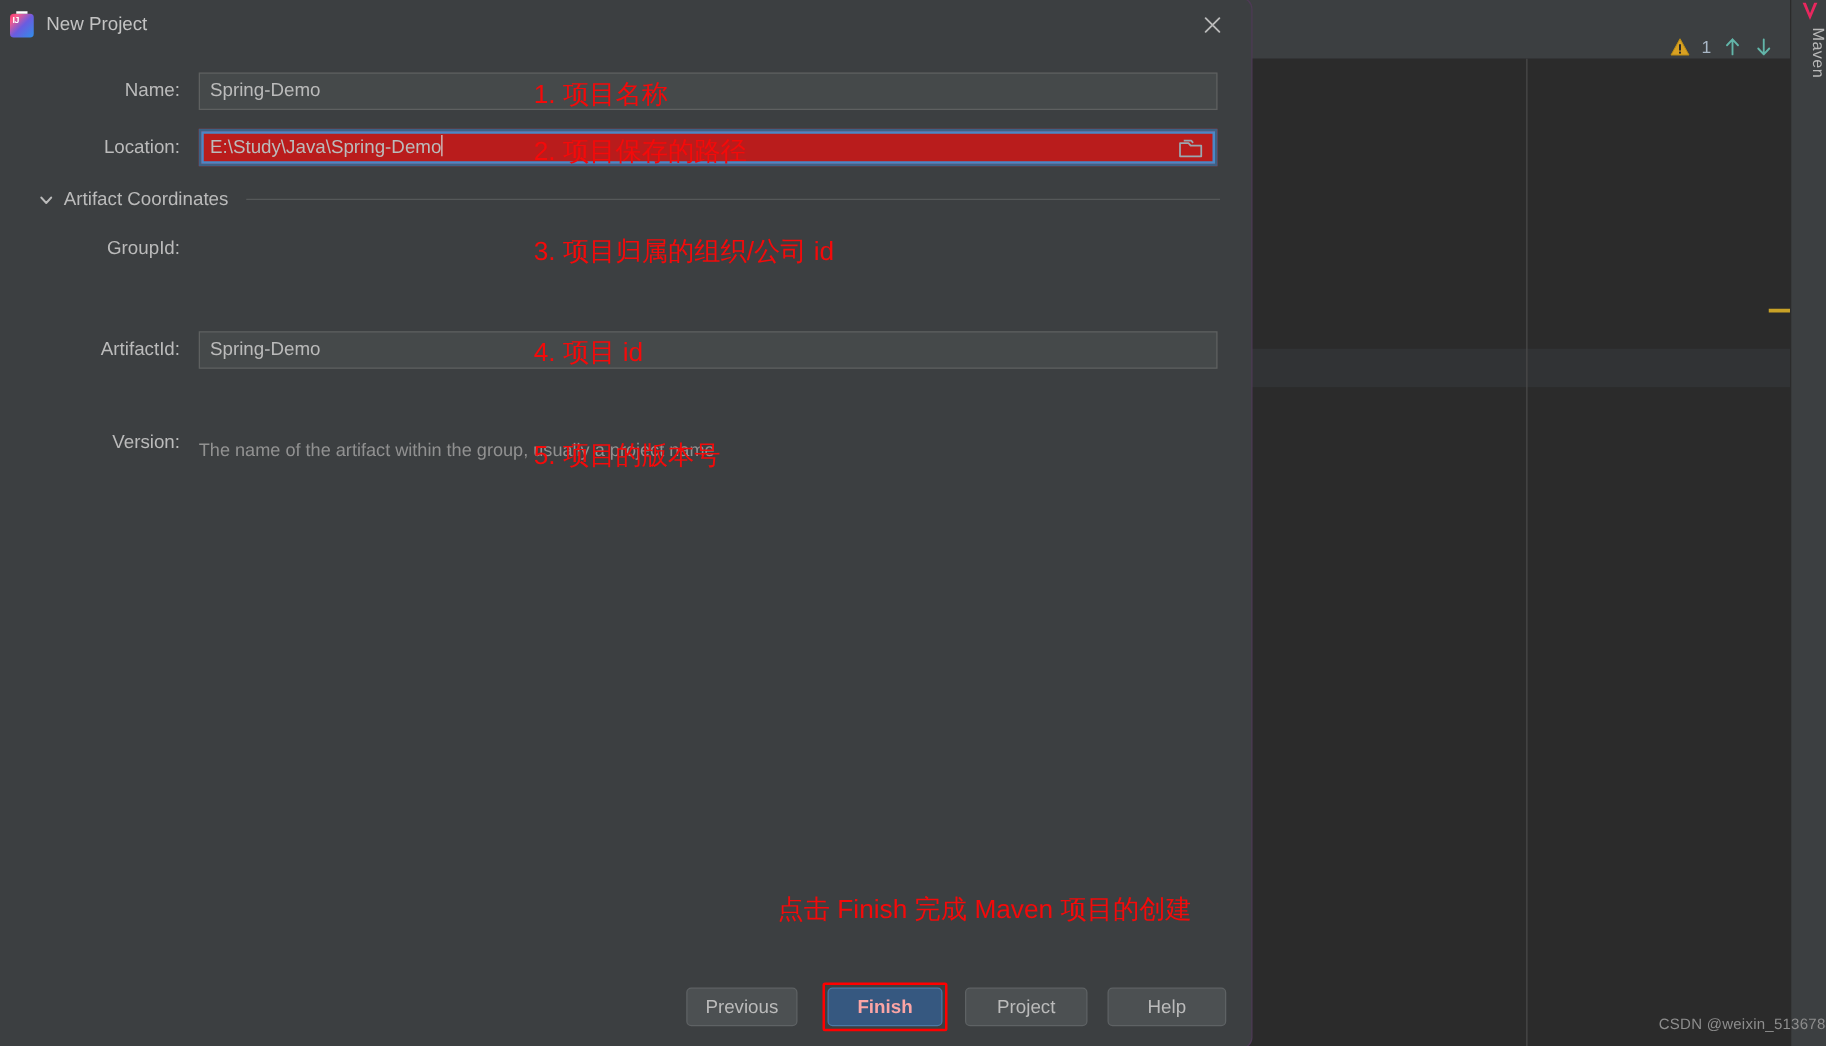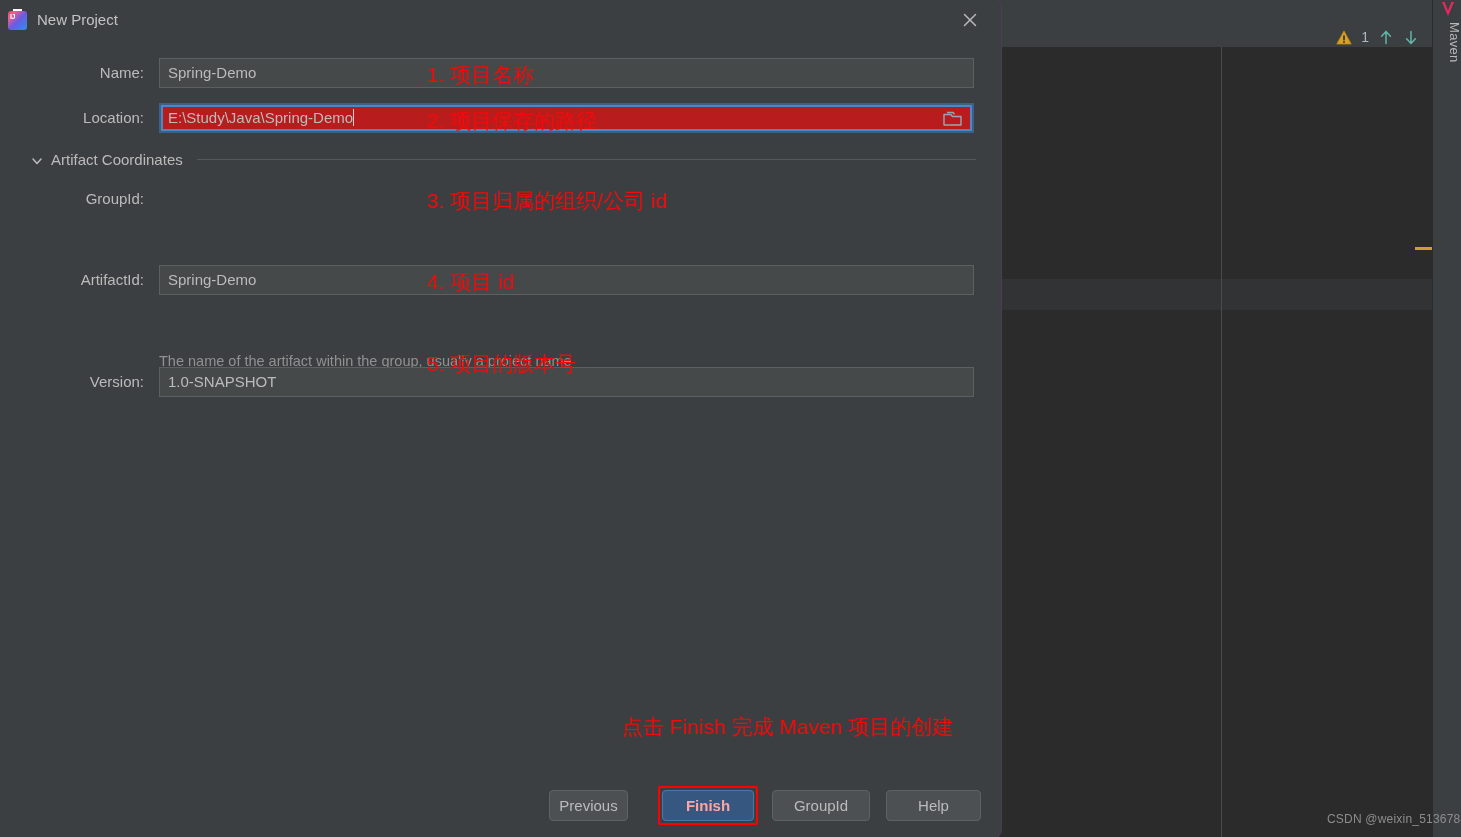--- a/index.html
+++ b/index.html
@@ -414,37 +414,34 @@
     <div class="helptext" style="top:272px;">The name of the artifact group, usually a company domain</div>
 
     <div class="row" style="position:absolute; left:0; top:266px; width:1002px;">
       <span class="row-label" style="left:0; width:145px;">ArtifactId:</span>
       <div class="fld">
         <span>Spring-Demo</span>
       </div>
     </div>
     <div class="helptext" style="top:354px;">The name of the artifact within the group, usually a project name</div>
 
-    <div class="row" style="position:absolute; left:0; top:368px; width:1002px;">
+    <div class="row" style="position:absolute; left:0; top:340px; width:1002px;">
       <span class="row-label" style="left:0; width:145px;">Version:</span>
-      <div class="fld">
-        <span>1.0-SNAPSHOT</span>
-      </div>
     </div>
 
     <div class="anno" style="left:428px; top:62px;">1. 项目名称</div>
     <div class="anno" style="left:428px; top:108px;">2. 项目保存的路径</div>
     <div class="anno" style="left:428px; top:188px;">3. 项目归属的组织/公司 id</div>
     <div class="anno" style="left:428px; top:269px;">4. 项目 id</div>
     <div class="anno" style="left:428px; top:351px;">5. 项目的版本号</div>
 
     <div class="anno-final" style="left:623px; top:714px;">点击 Finish 完成 Maven 项目的创建</div>
 
     <div class="btnbar">
-      <div class="btn" style="left:550px; width:79px;">Previous</div>
+      <div class="btn" style="left:550px; width:89px;">Previous</div>
       <div class="btn primary" style="left:663px; width:92px;">Finish</div>
       <div class="btn-ring" style="left:659px; top:0px; width:100px; height:39px;"></div>
-      <div class="btn" style="left:773px; width:98px;">GroupId</div>
+      <div class="btn" style="left:773px; width:98px;">Project</div>
       <div class="btn" style="left:887px; width:95px;">Help</div>
     </div>
 
   </div>
 </div>
 
 </body></html>

